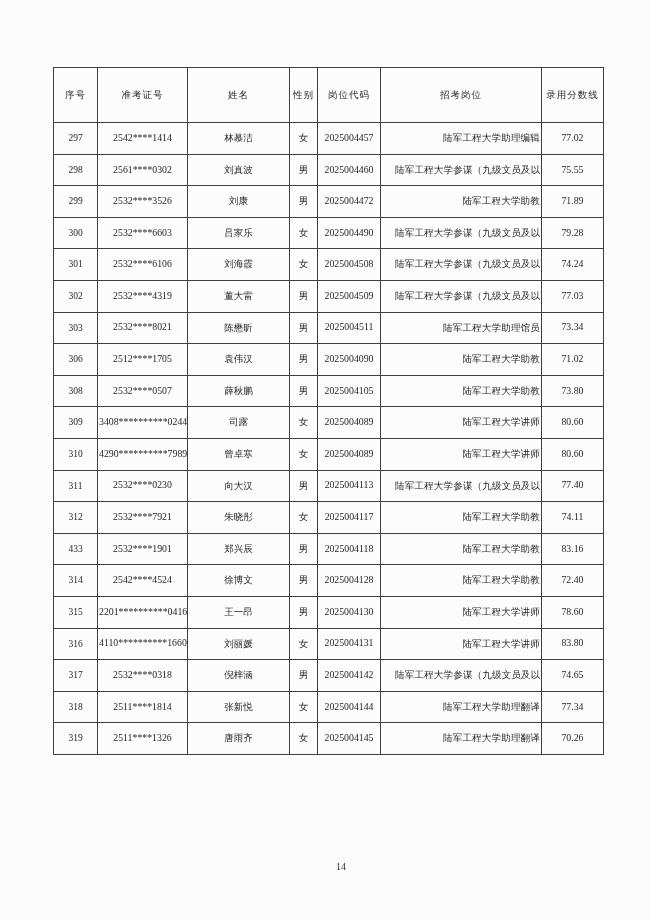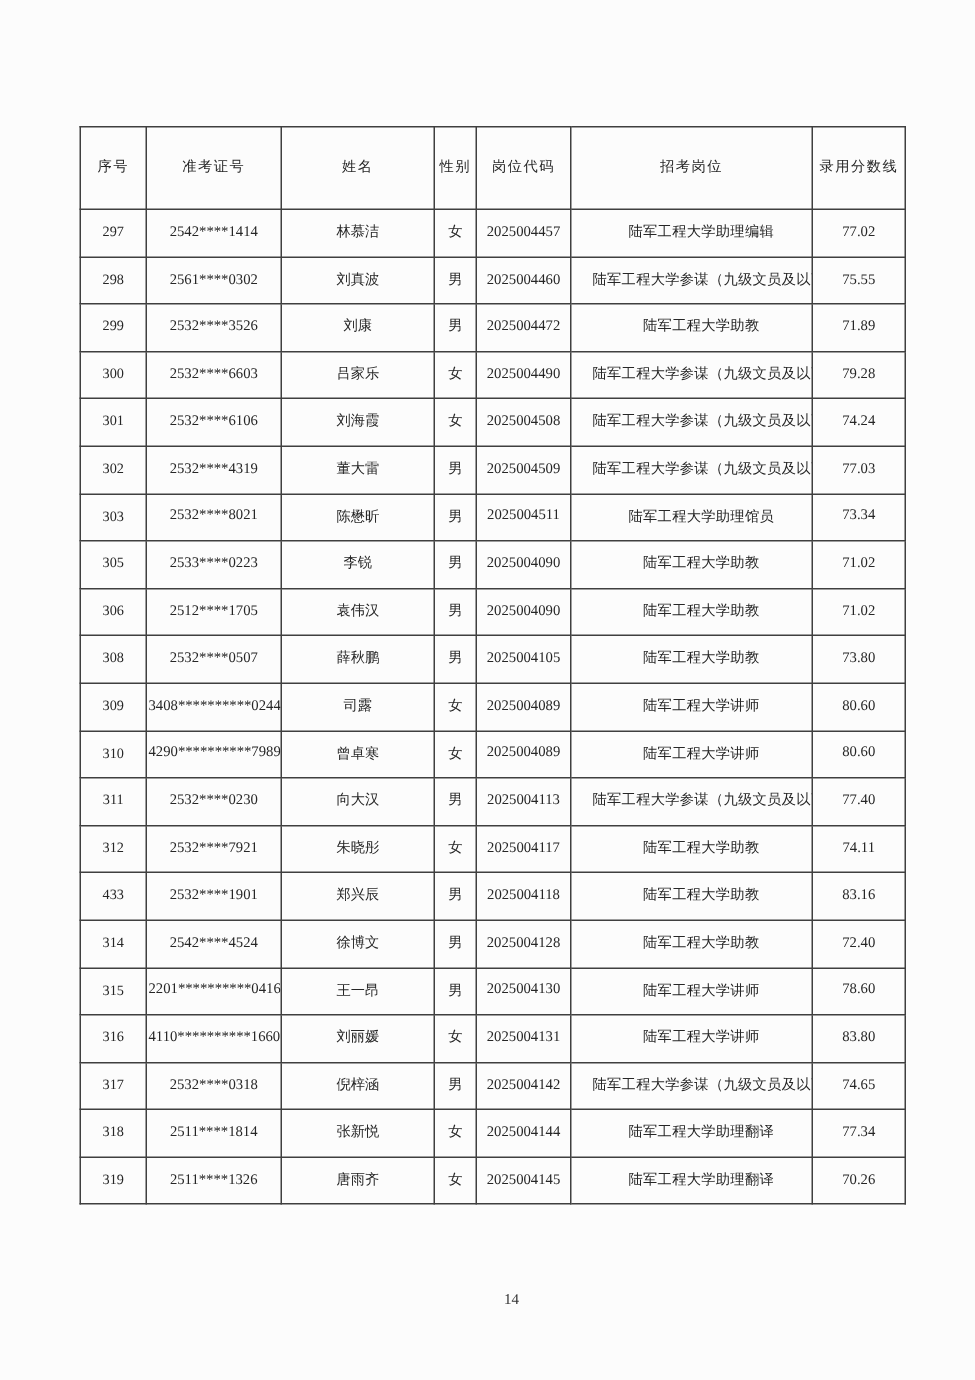--- a/index.html
+++ b/index.html
@@ -5,32 +5,32 @@
   html,body { margin:0; padding:0; }
   body {
     width:650px; height:920px;
     background:#fcfcfc;
     font-family:"Liberation Serif","DejaVu Serif",serif;
     color:#262626;
   }
   .page { position:relative; width:650px; height:920px; overflow:hidden; }
   table.score-table {
     position:absolute; left:53px; top:67px; width:550px;
-    border-collapse:collapse; table-layout:fixed;margin-top:17px;
+    border-collapse:collapse; table-layout:fixed;
   }
   .score-table th, .score-table td {
     border:1px solid #3f3f3f;
     text-align:center; vertical-align:middle;
     font-weight:normal; font-size:9.5px; line-height:1.1;
     padding:0 1px; overflow:hidden; white-space:nowrap;
   }
   .score-table thead tr { height:55px; }
   .score-table tbody tr { height:31.6px; }
   .score-table th { letter-spacing:1px; }
-  .score-table td.col-position { text-align:center; padding-left:14px; letter-spacing:0.2px; }
+  .score-table td.col-position { text-align:right; padding-left:14px; letter-spacing:0.2px; }
   .score-table td.col-ticket, .score-table td.col-code, .score-table td.col-score { font-size:9.8px; }
   .page-number {
     position:absolute; top:861px; left:16px; width:650px;
     text-align:center; font-size:10px; color:#333;
   }
 </style>
 </head>
 <body>
 
 <div class="page">
@@ -114,29 +114,20 @@
         <tr>
           <td class="col-index">303</td>
           <td class="col-ticket">2532****8021</td>
           <td class="col-name">陈懋昕</td>
           <td class="col-gender">男</td>
           <td class="col-code">2025004511</td>
           <td class="col-position">陆军工程大学助理馆员</td>
           <td class="col-score">73.34</td>
         </tr>
         <tr>
-          <td class="col-index">305</td>
-          <td class="col-ticket">2533****0223</td>
-          <td class="col-name">李锐</td>
-          <td class="col-gender">男</td>
-          <td class="col-code">2025004090</td>
-          <td class="col-position">陆军工程大学助教</td>
-          <td class="col-score">71.02</td>
-        </tr>
-        <tr>
           <td class="col-index">306</td>
           <td class="col-ticket">2512****1705</td>
           <td class="col-name">袁伟汉</td>
           <td class="col-gender">男</td>
           <td class="col-code">2025004090</td>
           <td class="col-position">陆军工程大学助教</td>
           <td class="col-score">71.02</td>
         </tr>
         <tr>
           <td class="col-index">308</td>

